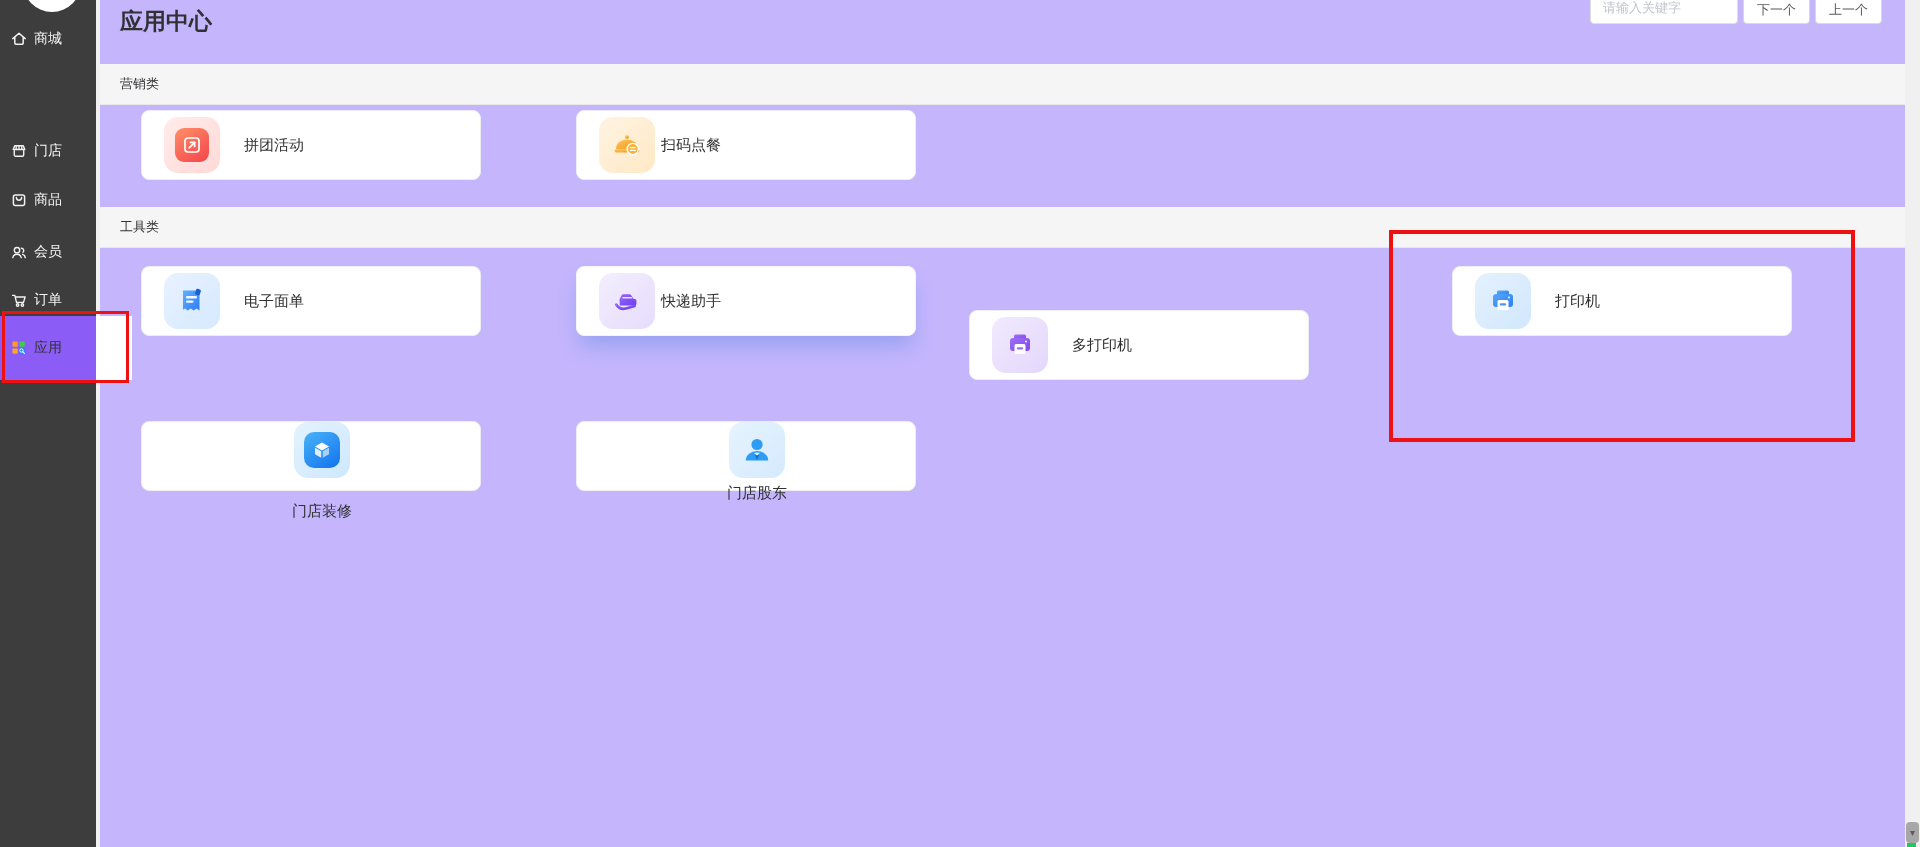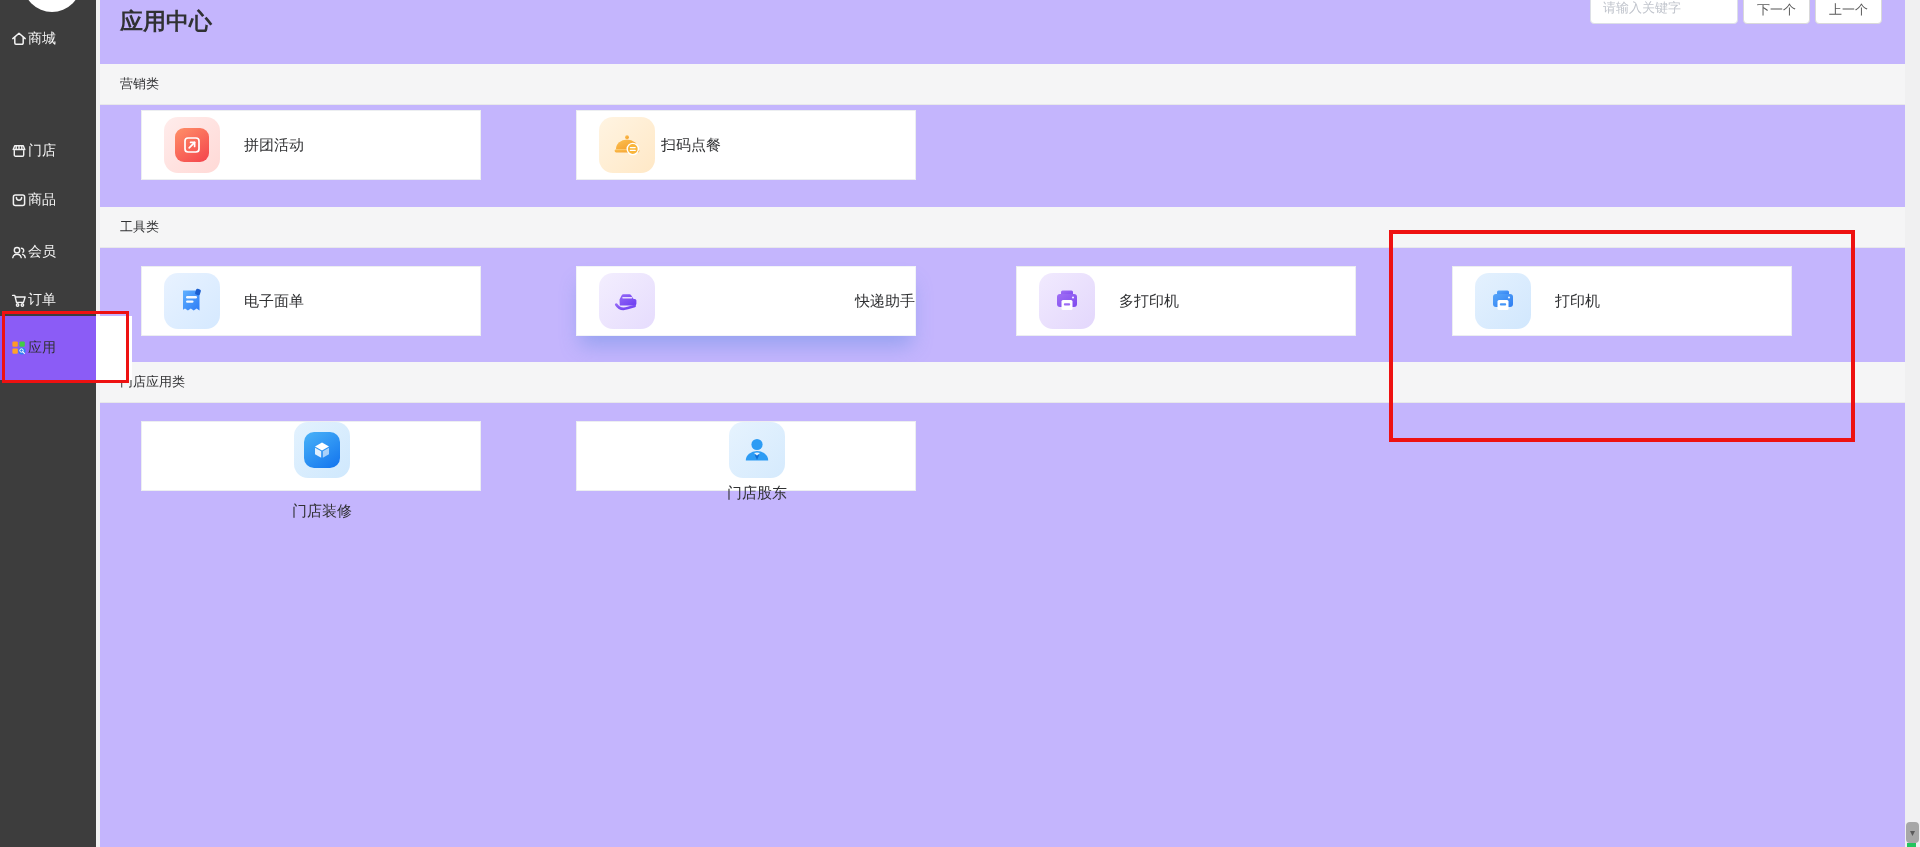--- a/index.html
+++ b/index.html
@@ -4,21 +4,21 @@
 <style>
   * { margin:0; padding:0; box-sizing:border-box; }
   html,body { width:1920px; height:847px; overflow:hidden; background:#fff;
     font-family:"Liberation Sans","DejaVu Sans",sans-serif; }
   .stage { position:relative; width:1920px; height:847px; background:#fff; }
 
   
   .sidebar { position:absolute; left:0; top:0; width:96px; height:847px; background:#3d3d3d; z-index:1; }
   .avatar { position:absolute; left:23px; top:-46px; width:58px; height:58px; border-radius:50%; background:#fff; }
   .side-item { position:absolute; left:0; width:96px; height:24px; display:flex; align-items:center;
-    padding-left:10px; color:#f5f5f5; font-size:14px; cursor:pointer; white-space:nowrap; }
+    padding-left:10px; gap:6px; color:#f5f5f5; font-size:14px; cursor:pointer; white-space:nowrap; }
   .side-item svg { flex:0 0 18px; }
   .side-item.selected { top:316px; height:64px; background:#8b5cf6; color:#303133; }
   .selected-extend { position:absolute; left:96px; top:316px; width:36px; height:64px; background:#fff; z-index:3; }
 
   
   .content { position:absolute; left:96px; top:0; width:1824px; height:847px; background:#c4b5fd; }
   .left-strip { position:absolute; left:0; top:0; width:4px; height:847px; background:#f1f1f2; }
   .page-title { position:absolute; left:24px; top:6px; font-size:23px; color:#303133; }
 
   .search-input { position:absolute; left:1494px; top:-10px; width:148px; height:34px;
@@ -29,24 +29,24 @@
     border-radius:4px; font-size:13px; color:#595959; display:flex; align-items:center; justify-content:center;
     cursor:pointer; padding-top:6px; }
   .btn-next { left:1647px; }
   .btn-prev { left:1719px; }
 
   .band { position:absolute; left:4px; width:1805px; height:41px; background:#f5f5f6;
     border-bottom:1px solid #e8e8ea; line-height:40px; padding-left:20px; font-size:13px; color:#303133; }
   .band1 { top:64px; } .band2 { top:207px; } .band3 { top:362px; }
 
   .app-card { position:absolute; width:340px; height:70px; background:#fff; border:1px solid #eceef1;
-    border-radius:0; display:flex; align-items:center; padding-left:22px; gap:24px; cursor:pointer; }
-  .app-card.elevated { border-color:#f2f4f8; box-shadow:0 14px 20px -4px rgba(84,134,222,.40);justify-content:space-between; }
+    border-radius:8px; display:flex; align-items:center; padding-left:22px; gap:24px; cursor:pointer; }
+  .app-card.elevated { border-color:#f2f4f8; box-shadow:0 14px 20px -4px rgba(84,134,222,.40); }
   .r1 { top:110px; } .r2 { top:266px; } .r3 { top:421px;flex-direction:column; }
-  .c1 { left:45px; } .c2 { left:480px;gap:6px; } .c3 { left:920px; } .c4 { left:1356px; }
+  .c1 { left:45px; } .c2 { left:480px;gap:6px; } .c3 { left:873px;margin-top:44px; } .c4 { left:1356px; }
   .app-name { font-size:15px; color:#303133; }
 
   .app-icon { width:56px; height:56px; border-radius:14px; flex:0 0 56px;
     display:flex; align-items:center; justify-content:center; }
   .ic-groupbuy   { background:linear-gradient(135deg,#ffeceb,#ffd9d6); }
   .ic-scanorder  { background:linear-gradient(135deg,#fff4e2,#ffe8c6); }
   .ic-waybill    { background:linear-gradient(135deg,#e8f2ff,#d5e9ff); }
   .ic-express    { background:linear-gradient(135deg,#f3eefe,#e6dcfd); }
   .ic-mprinter   { background:linear-gradient(135deg,#f1eafe,#e3d7fc); }
   .ic-printer    { background:linear-gradient(135deg,#e4f1fe,#d1e7fd); }
@@ -247,21 +247,20 @@
           <rect x="9" y="4.5" width="12" height="5.5" rx="1.5" fill="url(#gBl2)"></rect>
           <rect x="5" y="8" width="20" height="13" rx="3" fill="url(#gBl2)"></rect>
           <circle cx="21" cy="11.5" r="1.1" fill="#fff" opacity=".85"></circle>
           <rect x="9.5" y="14" width="11" height="10" rx="1.5" fill="#fff"></rect>
           <rect x="11.8" y="17.3" width="6.4" height="2.2" rx="1.1" fill="#4596f7"></rect>
         </svg>
       </div>
       <span class="app-name">打印机</span>
     </div>
 
-    <div class="band band3">门店应用类</div>
 
     <div class="app-card r3 c1">
       <div class="app-icon ic-decor">
         <div class="cube-inner">
           <svg width="26" height="26" viewBox="0 0 26 26">
             <polygon points="13,5.5 20,9.5 13,13.5 6,9.5" fill="#fff"></polygon>
             <polygon points="6,10.8 12.2,14.3 12.2,20.8 6,17.3" fill="#fff" opacity=".85"></polygon>
             <polygon points="20,10.8 13.8,14.3 13.8,20.8 20,17.3" fill="#fff" opacity=".6"></polygon>
           </svg>
         </div>

